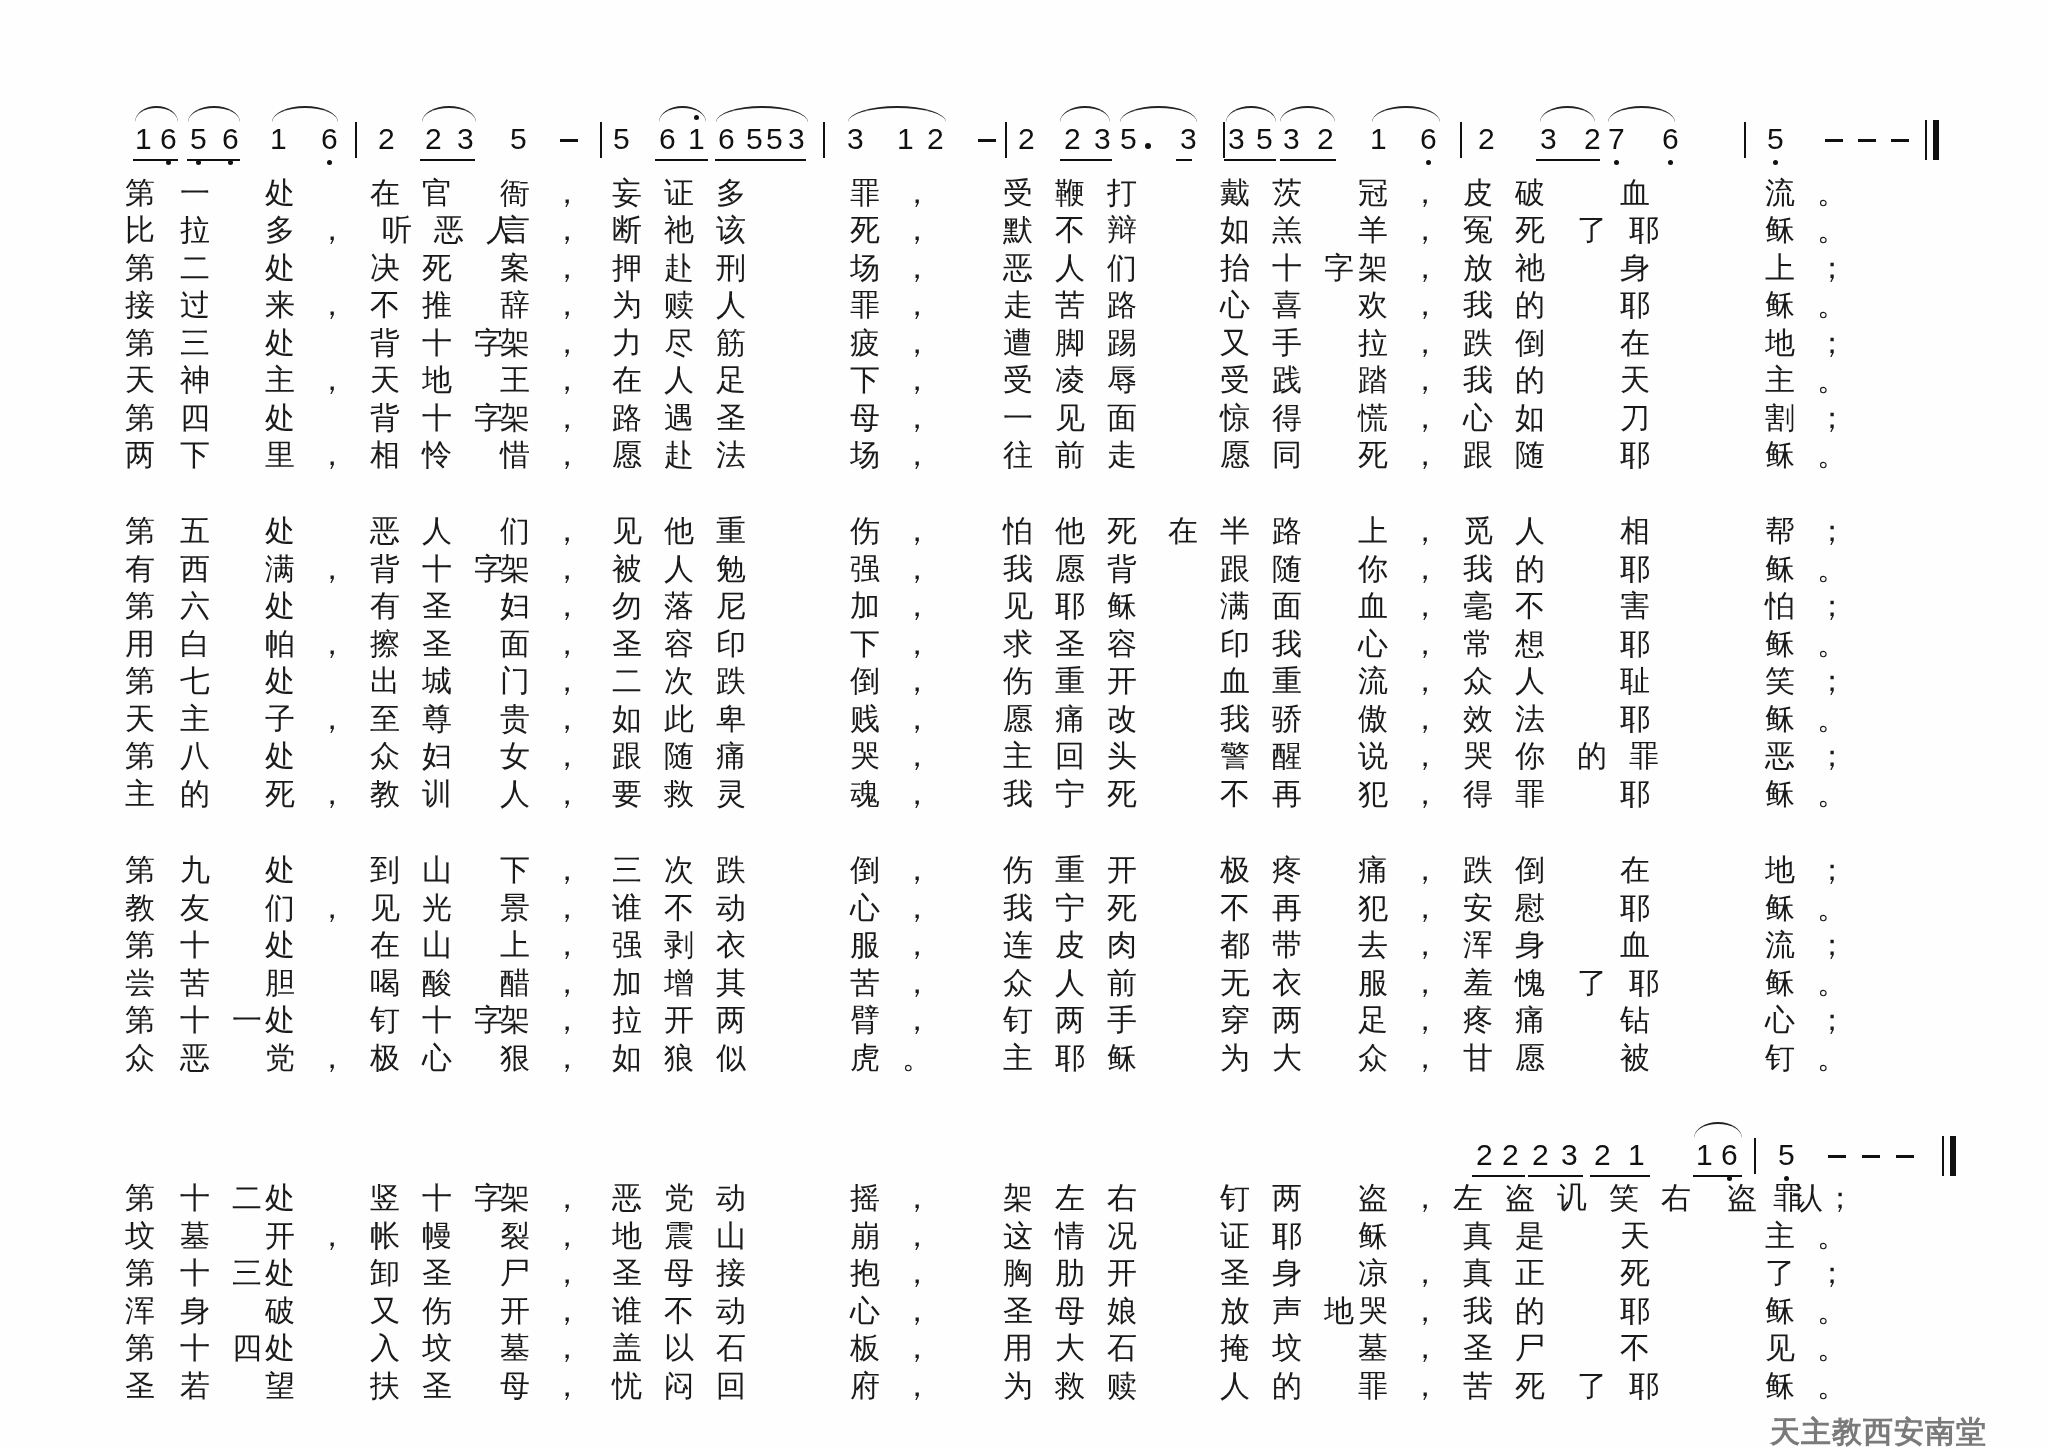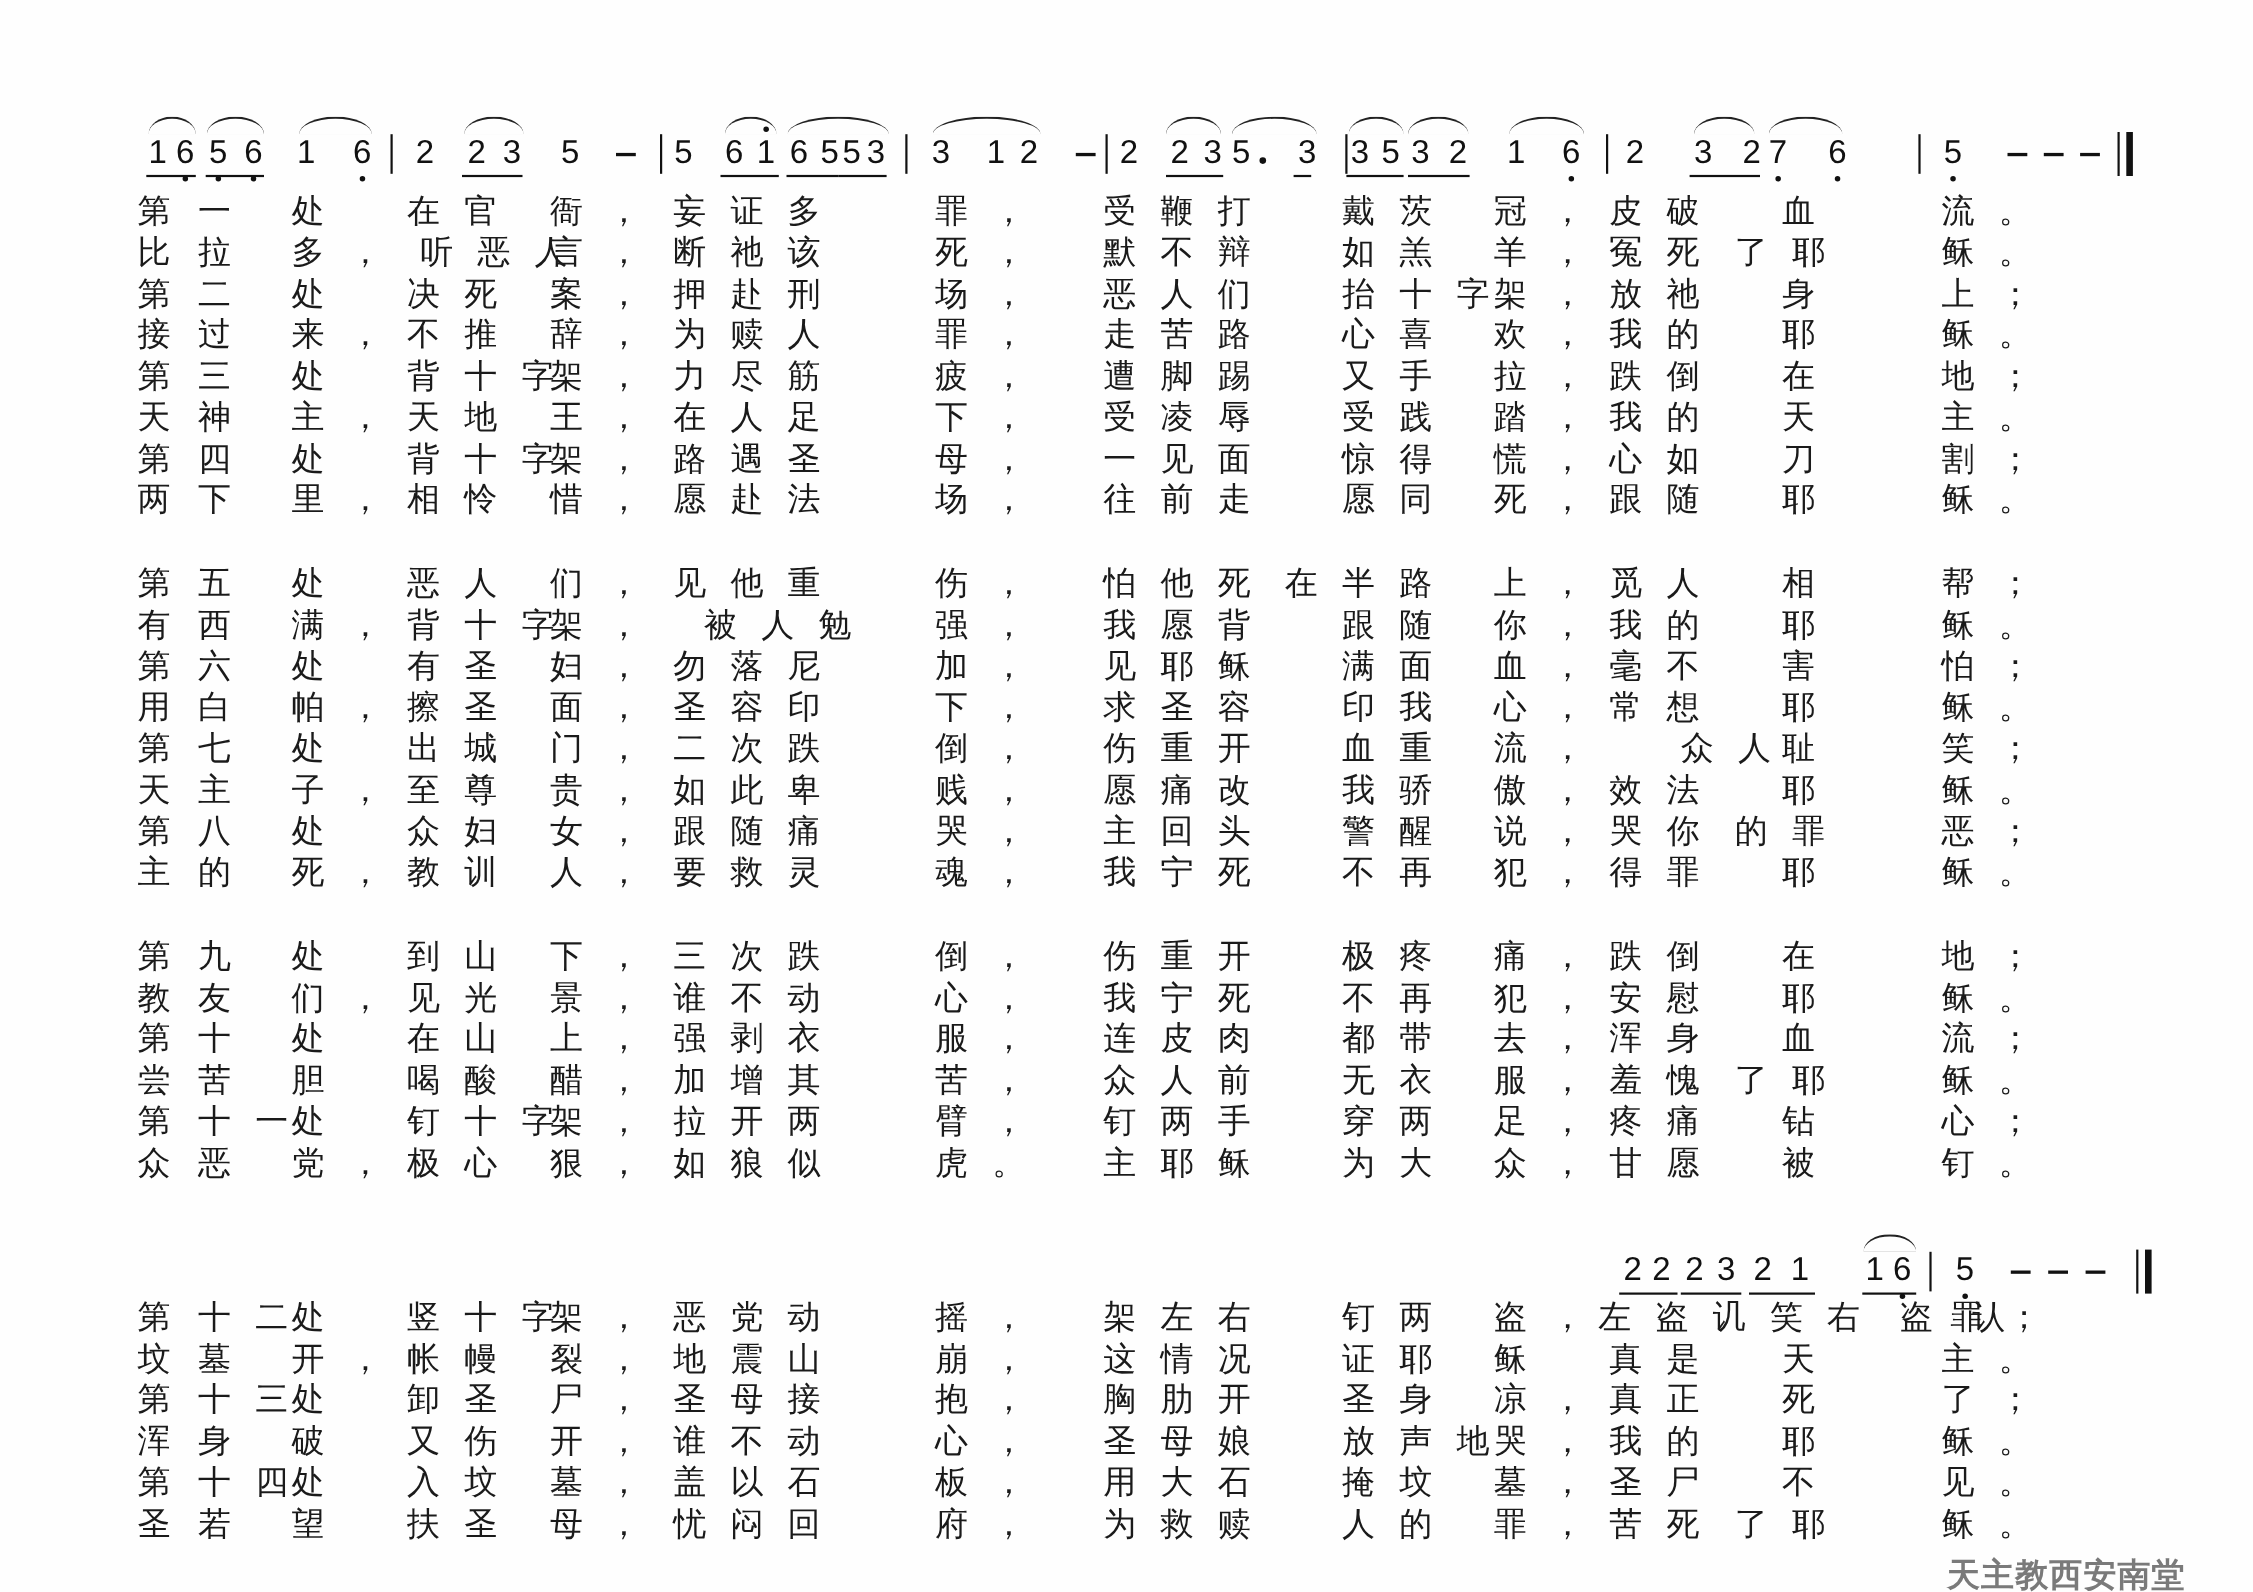--- a/index.html
+++ b/index.html
@@ -267,21 +267,21 @@
         <div class="cell" style="left: 1463px;"><span style="display: inline-block; width: 52px;">觅</span><span style="display: inline-block; width: 52px;">人</span></div>
         <div class="cell" style="left: 1620px;">相</div>
         <div class="cell" style="left: 1765px;"><span style="display: inline-block; width: 52px;">帮</span><span style="display: inline-block; width: 18px;">；</span></div>
       </div>
       <div class="lyric-line" style="top: 552px;">
         <div class="cell" style="left: 125px;">有</div>
         <div class="cell" style="left: 180px;">西</div>
         <div class="cell" style="left: 265px;"><span style="display: inline-block; width: 52px;">满</span><span style="display: inline-block; width: 18px;">，</span></div>
         <div class="cell" style="left: 370px;"><span style="display: inline-block; width: 52px;">背</span><span style="display: inline-block; width: 52px;">十</span><span style="display: inline-block; width: 52px;">字</span></div>
         <div class="cell" style="left: 500px;"><span style="display: inline-block; width: 52px;">架</span><span style="display: inline-block; width: 18px;">，</span></div>
-        <div class="cell" style="left: 640px;"><span style="display: inline-block; width: 52px;">被</span><span style="display: inline-block; width: 52px;">人</span><span style="display: inline-block; width: 52px;">勉</span></div>
+        <div class="cell" style="left: 612px;"><span style="display: inline-block; width: 52px;">被</span><span style="display: inline-block; width: 52px;">人</span><span style="display: inline-block; width: 52px;">勉</span></div>
         <div class="cell" style="left: 850px;"><span style="display: inline-block; width: 52px;">强</span><span style="display: inline-block; width: 18px;">，</span></div>
         <div class="cell" style="left: 1003px;"><span style="display: inline-block; width: 52px;">我</span><span style="display: inline-block; width: 52px;">愿</span><span style="display: inline-block; width: 52px;">背</span></div>
         <div class="cell" style="left: 1220px;"><span style="display: inline-block; width: 52px;">跟</span><span style="display: inline-block; width: 52px;">随</span></div>
         <div class="cell" style="left: 1358px;"><span style="display: inline-block; width: 52px;">你</span><span style="display: inline-block; width: 18px;">，</span></div>
         <div class="cell" style="left: 1463px;"><span style="display: inline-block; width: 52px;">我</span><span style="display: inline-block; width: 52px;">的</span></div>
         <div class="cell" style="left: 1620px;">耶</div>
         <div class="cell" style="left: 1765px;"><span style="display: inline-block; width: 52px;">稣</span><span style="display: inline-block; width: 18px;">。</span></div>
       </div>
       <div class="lyric-line" style="top: 589px;">
         <div class="cell" style="left: 125px;">第</div>
@@ -317,21 +317,21 @@
         <div class="cell" style="left: 125px;">第</div>
         <div class="cell" style="left: 180px;">七</div>
         <div class="cell" style="left: 265px;">处</div>
         <div class="cell" style="left: 370px;"><span style="display: inline-block; width: 52px;">出</span><span style="display: inline-block; width: 52px;">城</span></div>
         <div class="cell" style="left: 500px;"><span style="display: inline-block; width: 52px;">门</span><span style="display: inline-block; width: 18px;">，</span></div>
         <div class="cell" style="left: 612px;"><span style="display: inline-block; width: 52px;">二</span><span style="display: inline-block; width: 52px;">次</span><span style="display: inline-block; width: 52px;">跌</span></div>
         <div class="cell" style="left: 850px;"><span style="display: inline-block; width: 52px;">倒</span><span style="display: inline-block; width: 18px;">，</span></div>
         <div class="cell" style="left: 1003px;"><span style="display: inline-block; width: 52px;">伤</span><span style="display: inline-block; width: 52px;">重</span><span style="display: inline-block; width: 52px;">开</span></div>
         <div class="cell" style="left: 1220px;"><span style="display: inline-block; width: 52px;">血</span><span style="display: inline-block; width: 52px;">重</span></div>
         <div class="cell" style="left: 1358px;"><span style="display: inline-block; width: 52px;">流</span><span style="display: inline-block; width: 18px;">，</span></div>
-        <div class="cell" style="left: 1528px;"><span style="display: inline-block; width: 52px;">众</span><span style="display: inline-block; width: 52px;">人</span></div>
+        <div class="cell" style="left: 1463px;"><span style="display: inline-block; width: 52px;">众</span><span style="display: inline-block; width: 52px;">人</span></div>
         <div class="cell" style="left: 1620px;">耻</div>
         <div class="cell" style="left: 1765px;"><span style="display: inline-block; width: 52px;">笑</span><span style="display: inline-block; width: 18px;">；</span></div>
       </div>
       <div class="lyric-line" style="top: 702px;">
         <div class="cell" style="left: 125px;">天</div>
         <div class="cell" style="left: 180px;">主</div>
         <div class="cell" style="left: 265px;"><span style="display: inline-block; width: 52px;">子</span><span style="display: inline-block; width: 18px;">，</span></div>
         <div class="cell" style="left: 370px;"><span style="display: inline-block; width: 52px;">至</span><span style="display: inline-block; width: 52px;">尊</span></div>
         <div class="cell" style="left: 500px;"><span style="display: inline-block; width: 52px;">贵</span><span style="display: inline-block; width: 18px;">，</span></div>
         <div class="cell" style="left: 612px;"><span style="display: inline-block; width: 52px;">如</span><span style="display: inline-block; width: 52px;">此</span><span style="display: inline-block; width: 52px;">卑</span></div>

